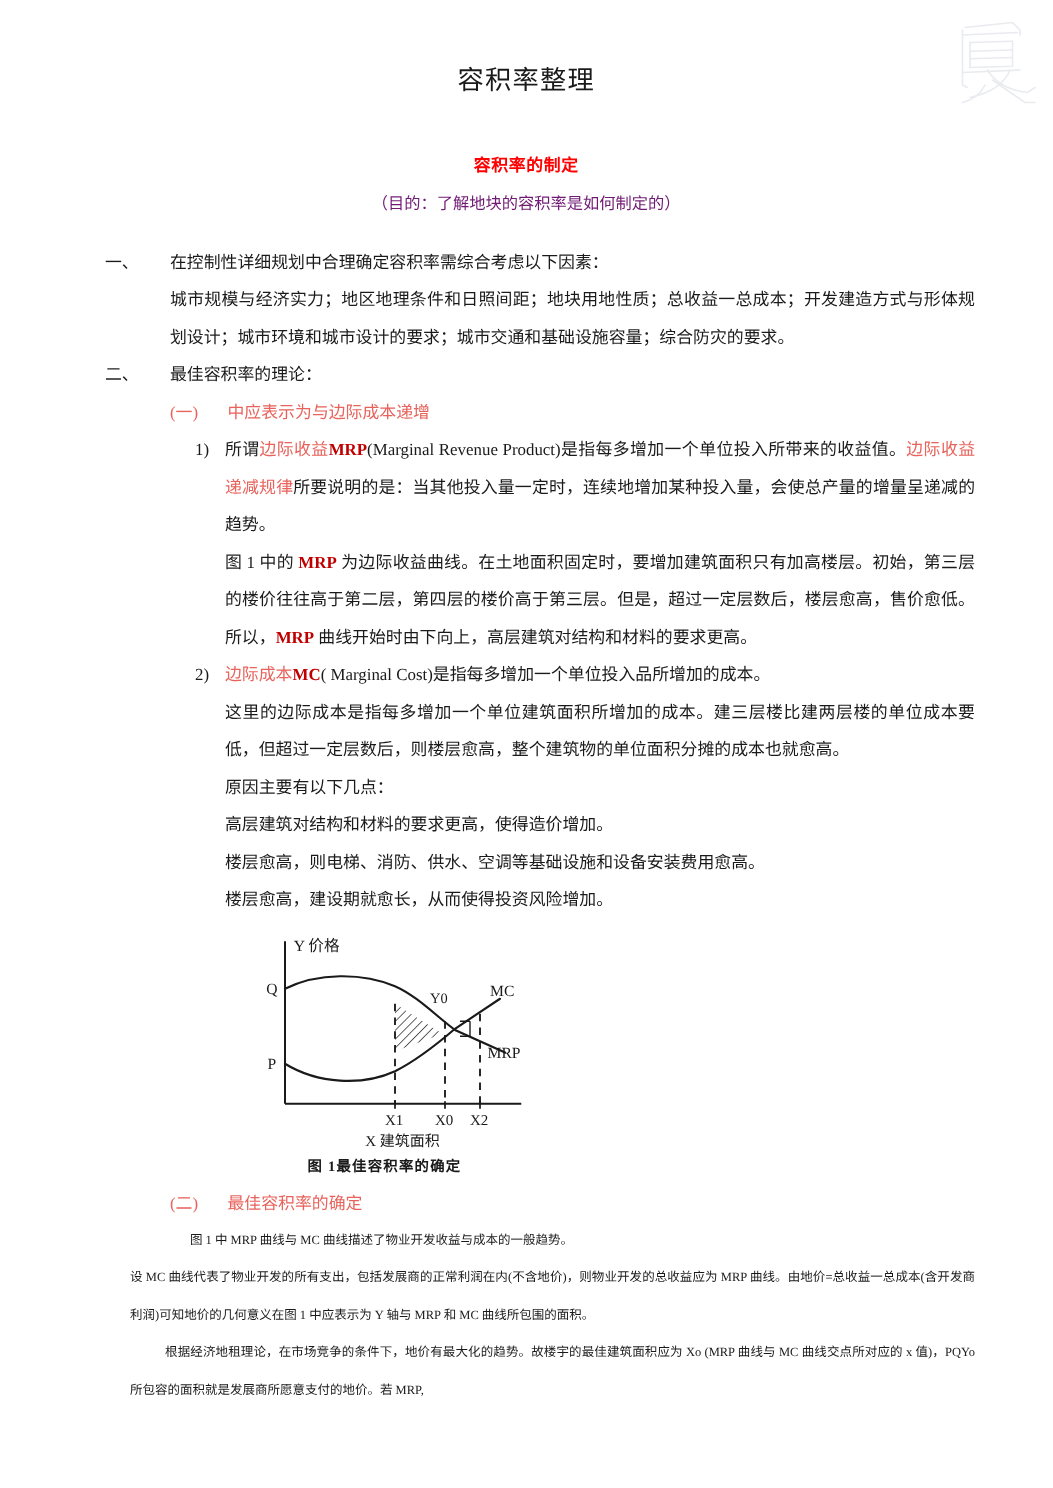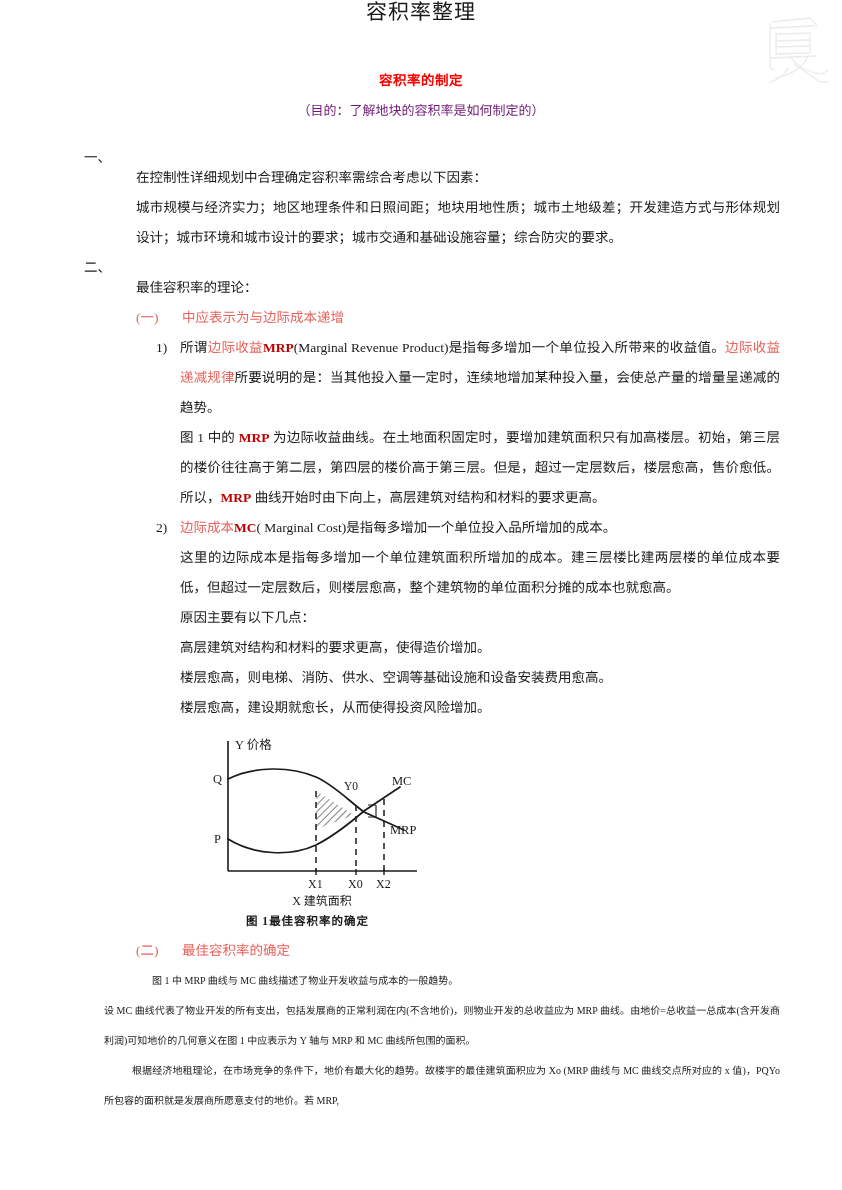--- a/index.html
+++ b/index.html
@@ -40,20 +40,21 @@
     padding: 0;
   }
 
   
   .doc-title {
     text-align: center;
     font-size: 21px;
     line-height: 1.2;
     font-weight: 400;
     margin: 0;
+    padding-top: 52px;
     letter-spacing: 1px;
     color: #1a1a1a;
   }
   .sub-title {
     text-align: center;
     font-size: 13.5px;
     font-weight: bold;
     color: #ff0000;
     margin: 0;
     padding-top: 44px;
@@ -76,21 +77,21 @@
   .lvl1 {
     display: flex;
     font-size: 13.5px;
     line-height: 30px;
     margin: 0;
   }
   .lvl1 .marker {
     width: 52px;
     flex: 0 0 52px;
   }
-  .lvl1 .txt { flex: 1 1 auto; margin-top: 20px; }
+  .lvl1 .txt { flex: 1 1 auto; }
 
   .para-indent {
     font-size: 13.5px;
     line-height: 30px;
     margin: 0;
     padding-left: 52px;
     text-align: justify;
     text-justify: inter-ideograph;
   }
 
@@ -195,21 +196,21 @@
     <h1 class="doc-title">容积率整理</h1>
     <div class="sub-title">容积率的制定</div>
     <div class="sub-note">（目的：了解地块的容积率是如何制定的）</div>
 
     <div class="body-area">
 
       <div class="lvl1">
         <span class="marker">一、</span>
         <span class="txt">在控制性详细规划中合理确定容积率需综合考虑以下因素：</span>
       </div>
-      <p class="para-indent">城市规模与经济实力；地区地理条件和日照间距；地块用地性质；城市土地级差；开发建造方式与形体规划设计；城市环境和城市设计的要求；城市交通和基础设施容量；综合防灾的要求。</p>
+      <p class="para-indent">城市规模与经济实力；地区地理条件和日照间距；地块用地性质；总收益一总成本；开发建造方式与形体规划设计；城市环境和城市设计的要求；城市交通和基础设施容量；综合防灾的要求。</p>
 
       <div class="lvl1">
         <span class="marker">二、</span>
         <span class="txt">最佳容积率的理论：</span>
       </div>
 
       <div class="lvl2">
         <span class="marker">(一)</span>
         <span class="txt">
           <span>中应表示为</span><span>与</span><span>边际成本递增</span>

